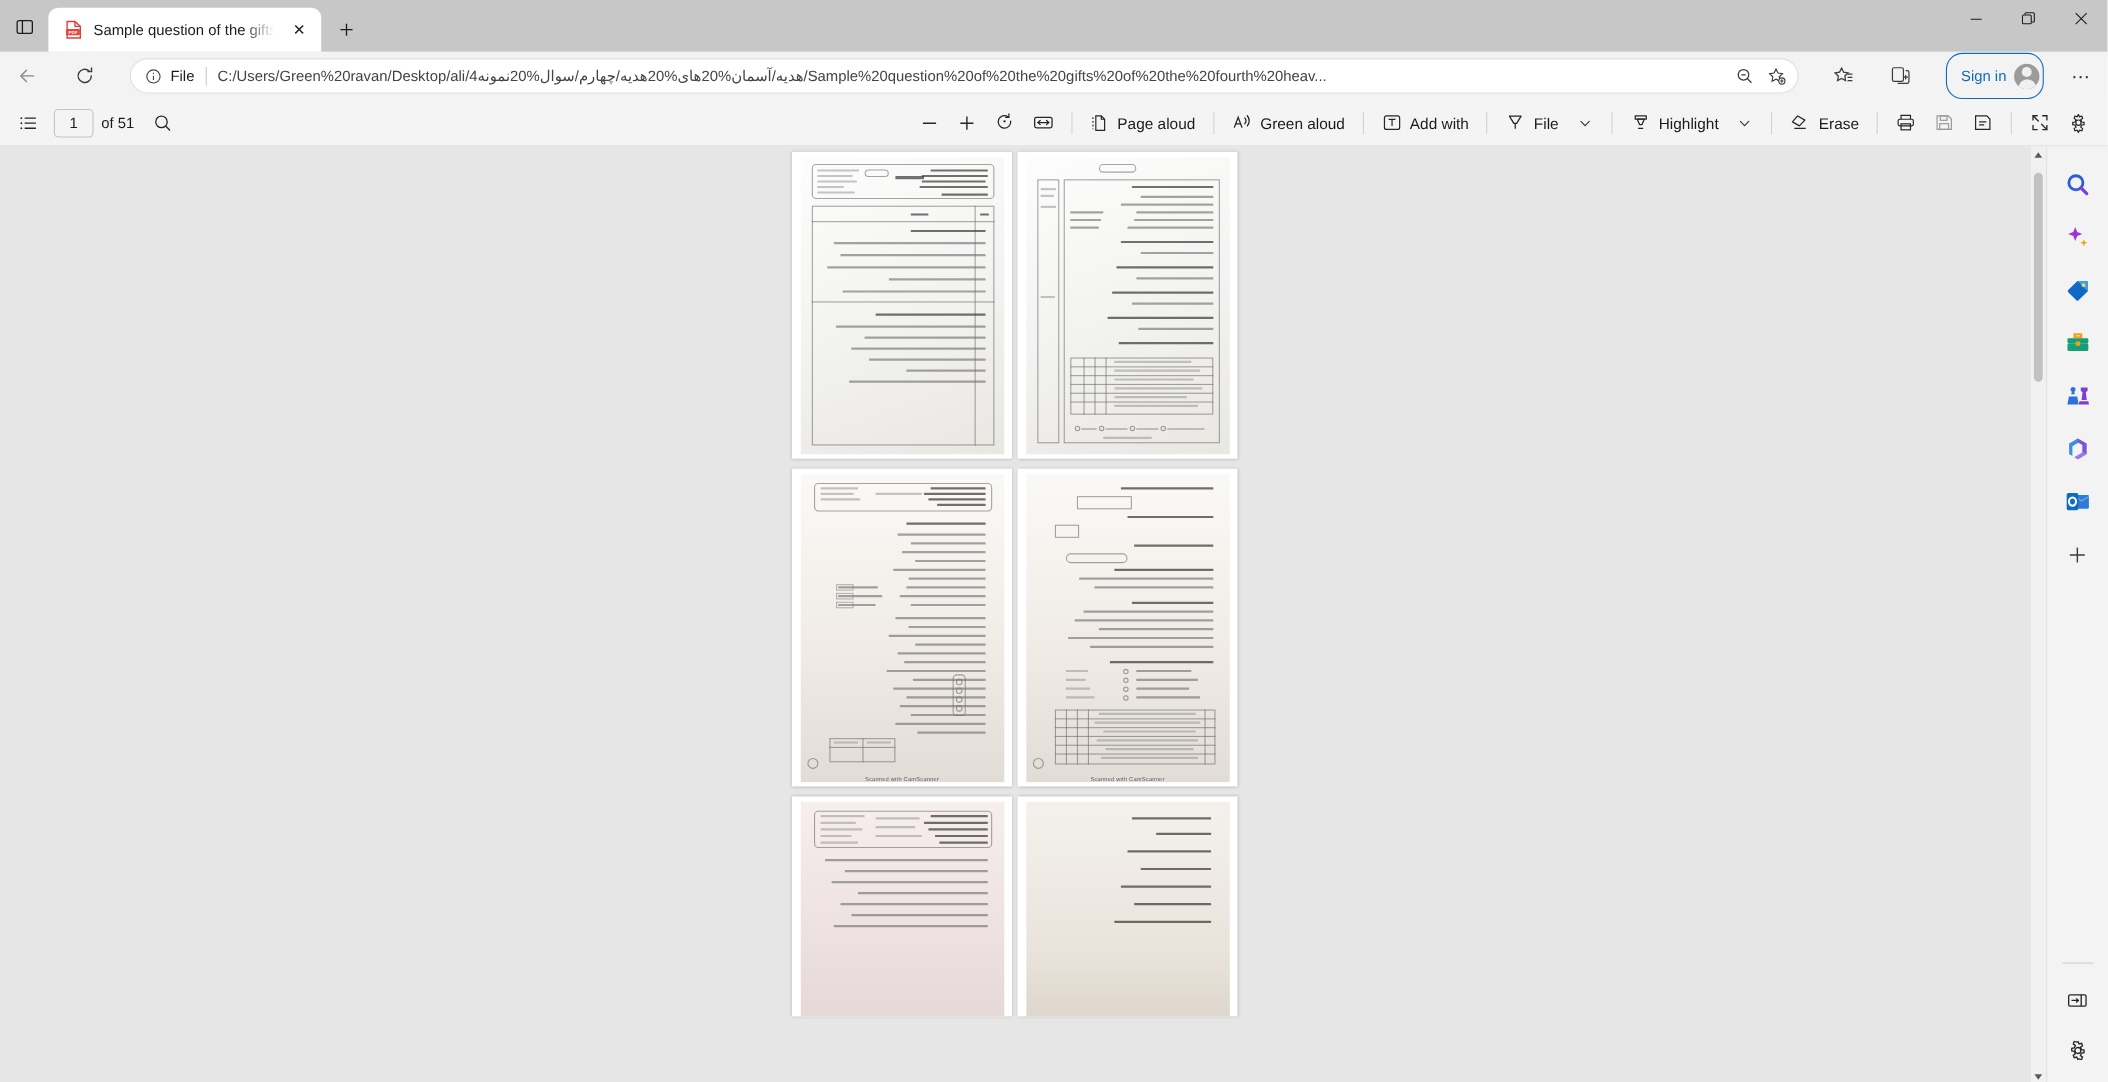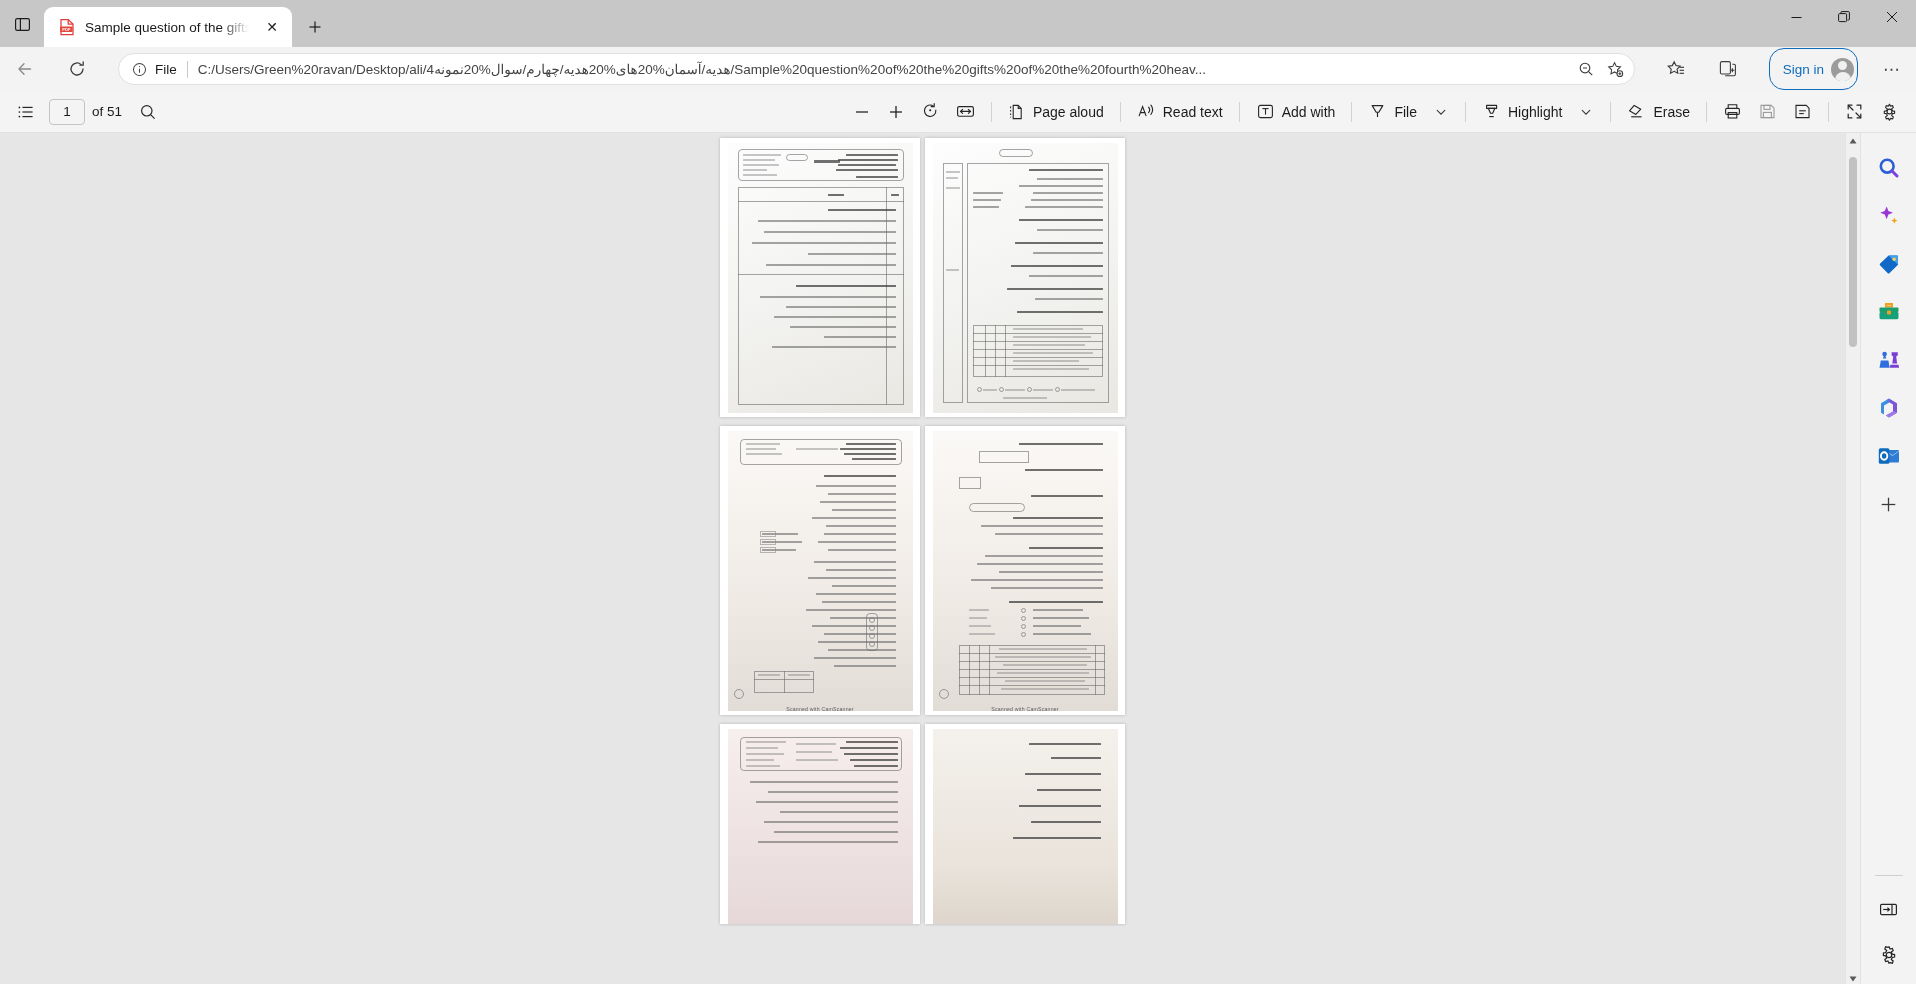--- a/index.html
+++ b/index.html
@@ -497,21 +497,21 @@
   </div>
   <div class="tsep"></div>
 
   <div class="tbtn">
     <svg width="19" height="19" viewBox="0 0 19 19" fill="none" stroke="#262626" stroke-width="1.15" stroke-linecap="round">
       <path d="M2.2 13.6L5.6 4.6l3.4 9"></path>
         <line x1="3.5" y1="10.6" x2="7.8" y2="10.6"></line>
       <path d="M11.6 5.2a4.2 4.2 0 0 1 0 5.4"></path>
         <path d="M13.9 3.2a7 7 0 0 1 0 9.2"></path>
     </svg>
-    <span class="lbl">Read text</span>
+    <span class="lbl">Green aloud</span>
   </div>
   <div class="tsep"></div>
 
   <div class="tbtn">
     <svg width="19" height="19" viewBox="0 0 19 19" fill="none" stroke="#262626" stroke-width="1.1">
       <rect x="2.6" y="3.4" width="13.8" height="12.2" rx="1.8"></rect>
       <line x1="6.4" y1="6.6" x2="12.6" y2="6.6"></line>
         <line x1="9.5" y1="6.6" x2="9.5" y2="12.6"></line>
     </svg>
     <span class="lbl">Add with</span>

